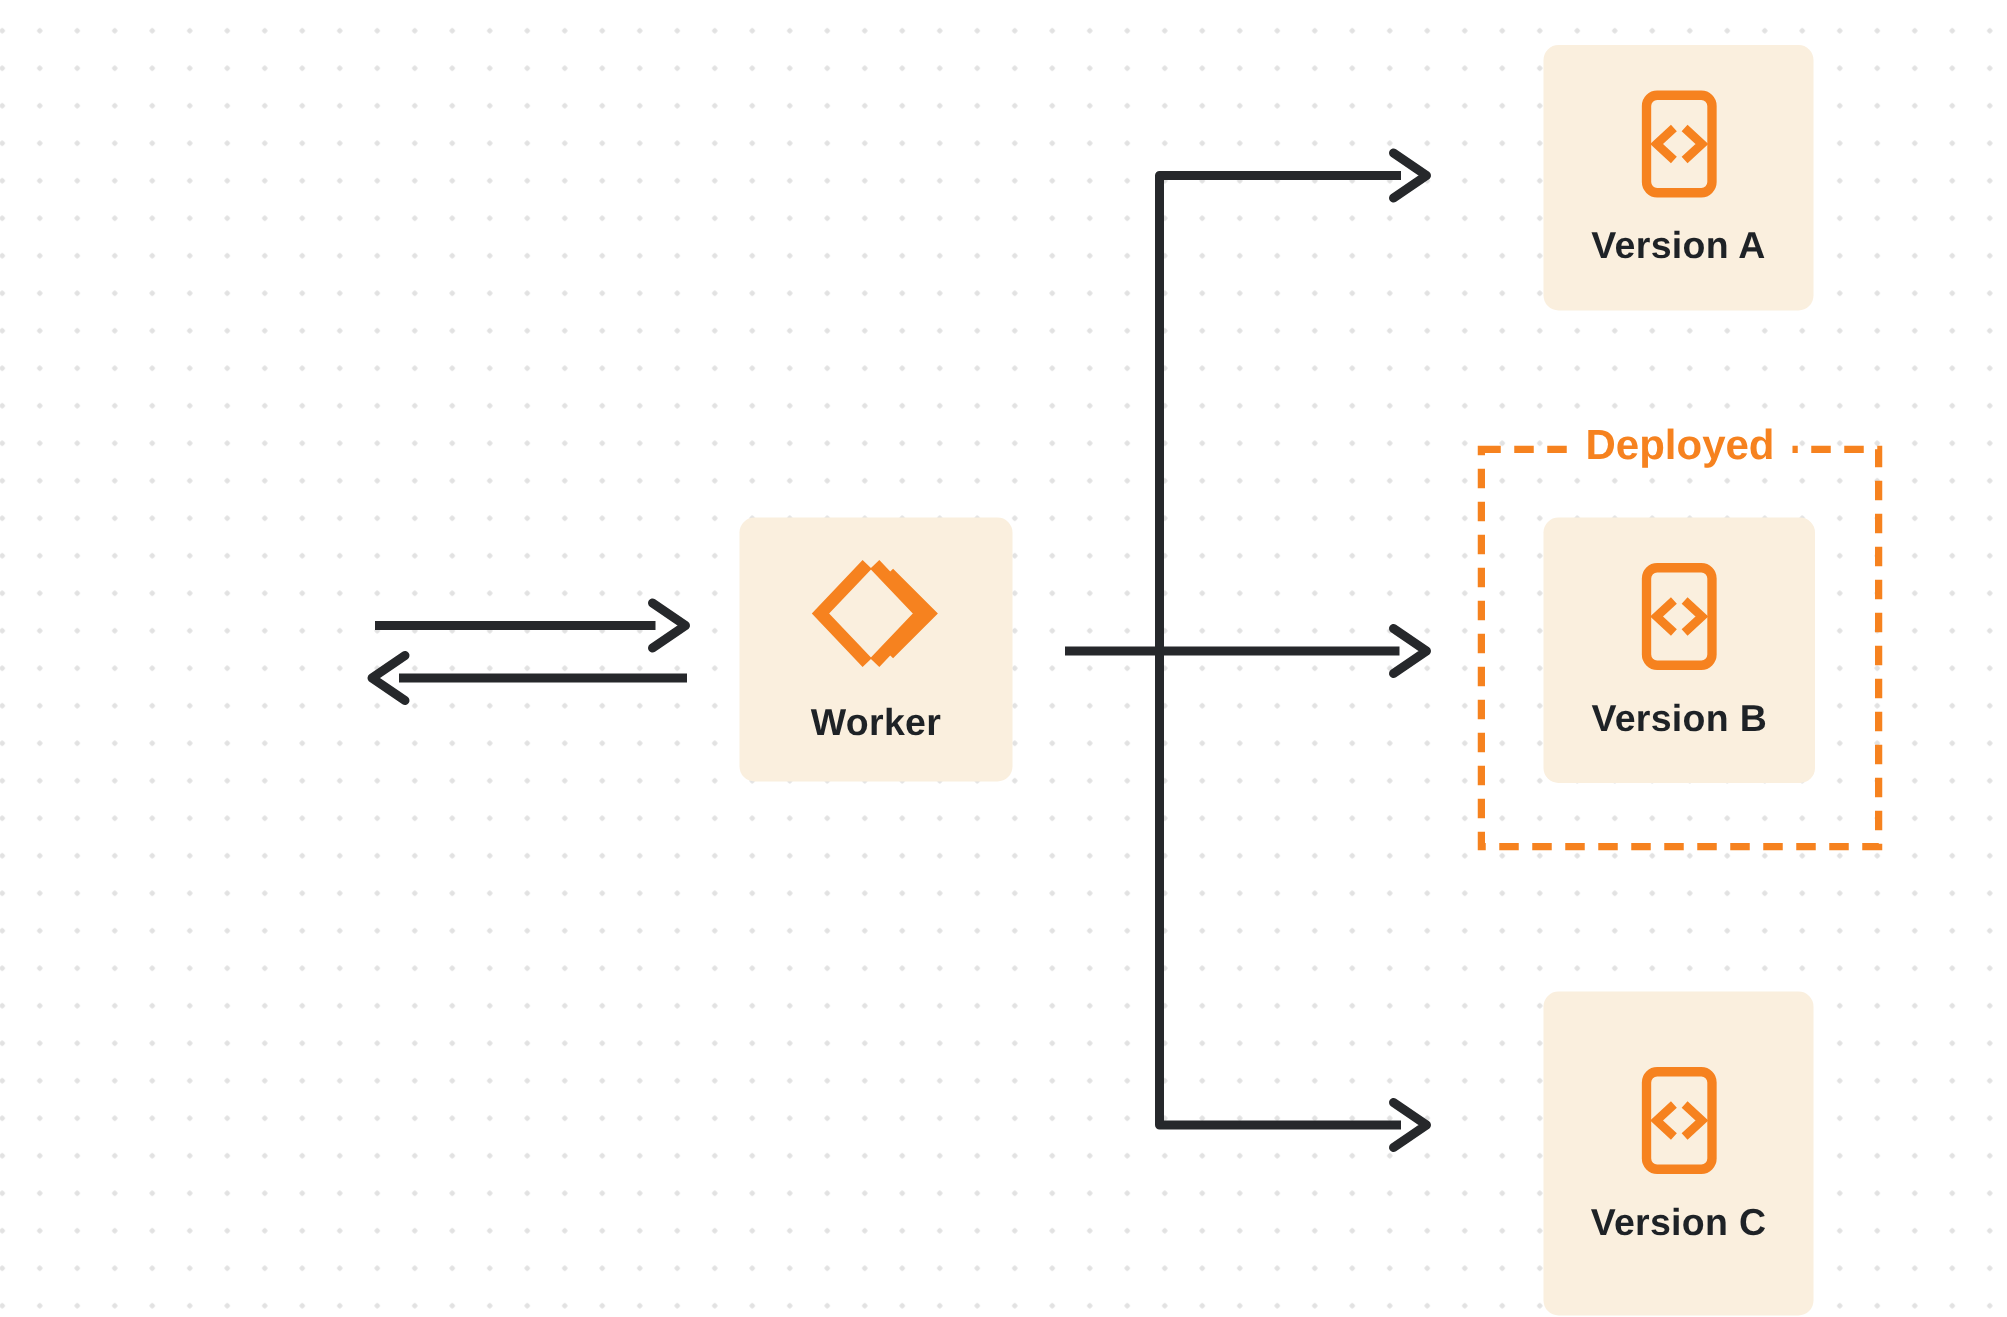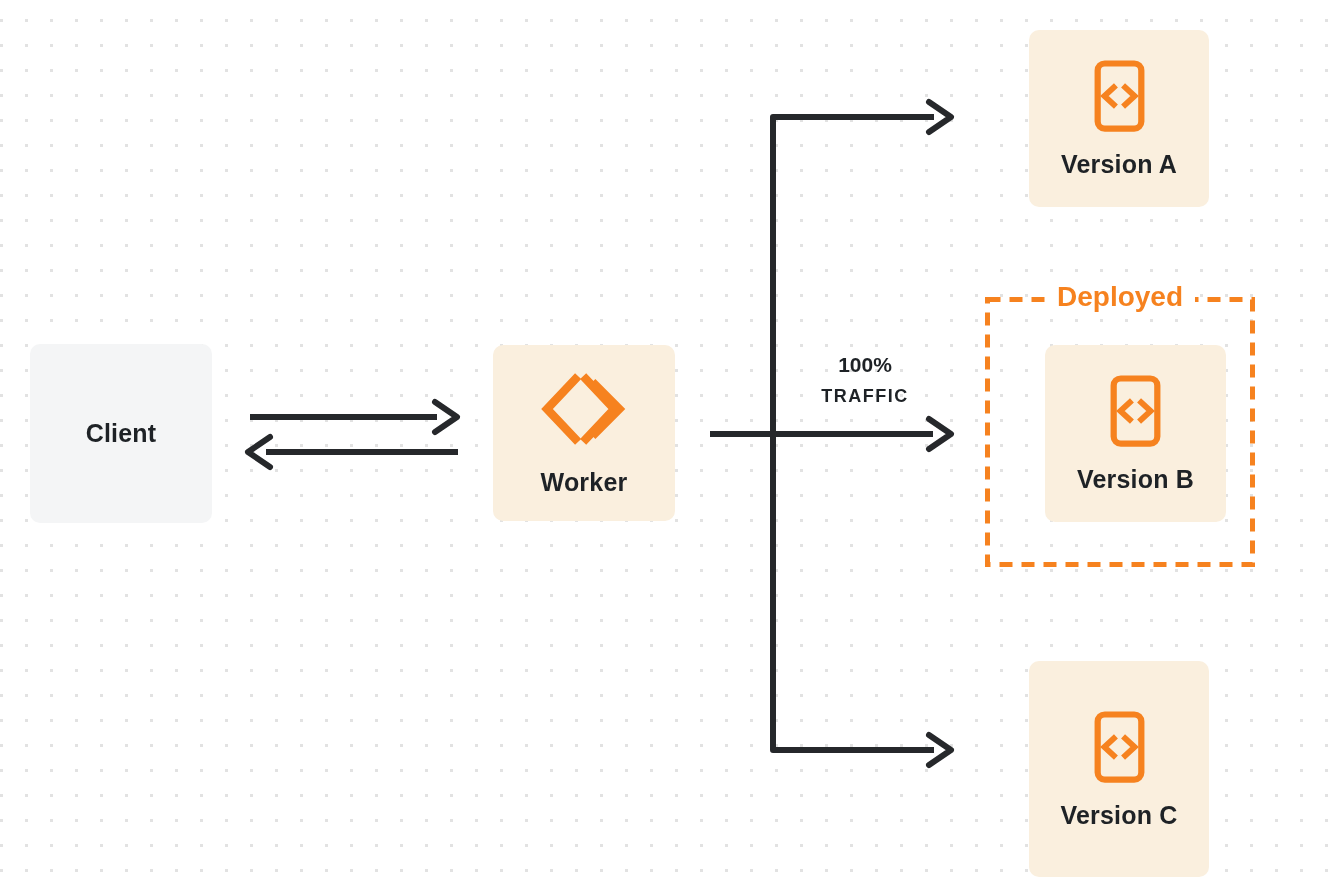--- a/index.html
+++ b/index.html
@@ -84,21 +84,21 @@
     background: var(--bg);
     padding: 0 12px;
     font-weight: 700;
     font-size: 28px;
     color: var(--orange);
     white-space: nowrap;
     line-height: 32px;
   }
   .node-version-b {
     position: absolute;
-    left: 60px; top: 48px;
+    left: 44px; top: 48px;
     width: 181px; height: 177px; text-align: right;
   }
 
   .arrows {
     position: absolute;
     left: 0; top: 0;
     pointer-events: none;
   }
   .arrows .stroke {
     fill: none;
@@ -177,39 +177,32 @@
       <path class="stroke" d="M 934 117 L 773 117 L 773 750 L 934 750"></path>
     </g>
     <g>
       <polyline class="head" points="929,102 951,117 929,132"></polyline>
     </g>
     <g>
       <polyline class="head" points="929,735 951,750 929,765"></polyline>
     </g>
   </svg>
 
-  <div class="node node-client">
-    <span class="label">Client</span>
-  </div>
 
   <div class="node node-worker">
     <span class="icon-wrap">
       <svg class="workers-logo" width="88" height="74" viewBox="0 0 104 88">
         <polyline points="45,5 8,44 45,83"></polyline>
         <polyline points="51,5 88,44 51,83"></polyline>
         <polyline points="62,12 94,44 62,76"></polyline>
       </svg>
     </span>
     <span class="label">Worker</span>
   </div>
 
-  <div class="traffic-label">
-    <span class="t1">100%</span>
-    <span class="t2">TRAFFIC</span>
-  </div>
 
   <div class="node node-version node-version-a">
     <span class="icon-wrap">
       <svg class="code-doc" width="57" height="76" viewBox="0 0 64 82">
         <rect x="7.5" y="4.5" width="49" height="73" rx="8"></rect>
         <polyline points="28,29 15,41 28,53"></polyline>
         <polyline points="36,29 49,41 36,53"></polyline>
       </svg>
     </span>
     <span class="label">Version A</span>

